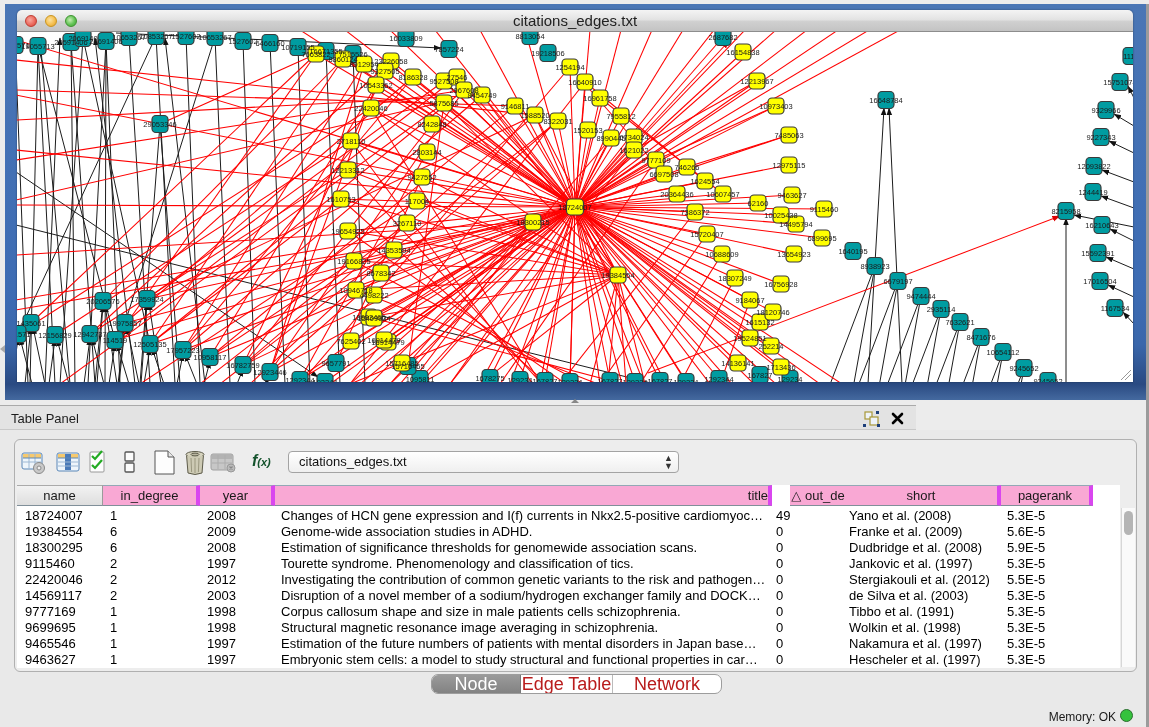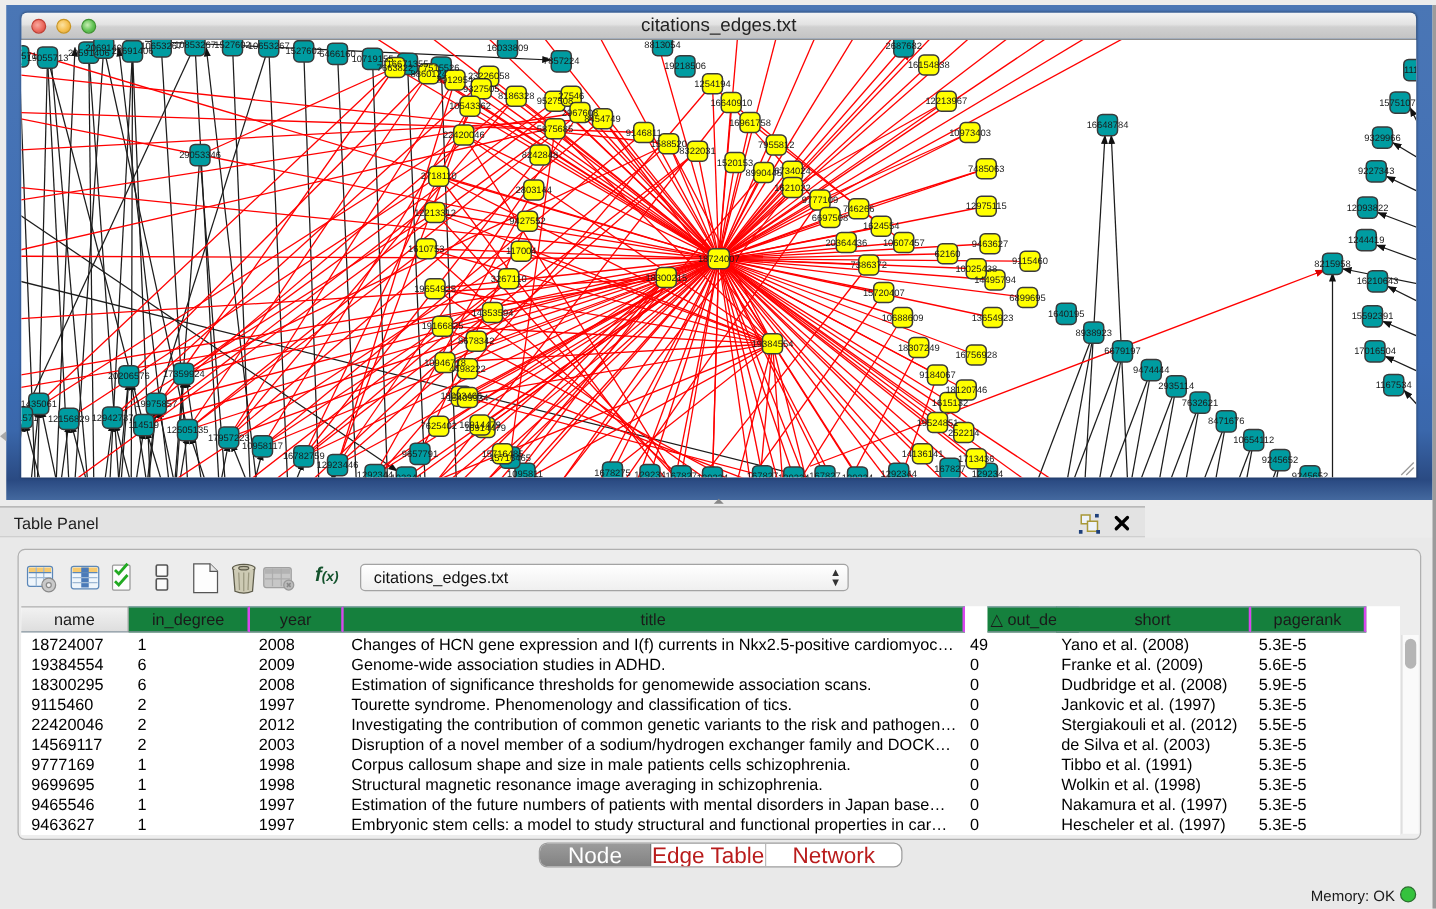--- a/index.html
+++ b/index.html
@@ -29,25 +29,25 @@
   border:1px solid #b0b0b0;border-radius:6px;}
 .ic{position:absolute;top:10px;}
 #combo{position:absolute;left:273px;top:11px;width:391px;height:22px;background:linear-gradient(#ffffff,#efefef);
   border:1px solid #a3a3a3;border-radius:4px;font-size:13px;color:#111;
   line-height:20px;padding-left:10px;}
 #combo .stp{position:absolute;right:5px;top:2px;font-size:9px;color:#333;line-height:8px;text-align:center;}
 
 #table{position:absolute;left:2px;top:45px;width:1103px;height:182px;background:#fff;}
 #thead{position:absolute;left:2px;top:45px;width:1103px;height:21px;font-size:13px;color:#1a1a1a;}
 #thead span{position:absolute;top:0;height:21px;text-align:center;line-height:20px;
-  background:#15803d;border-right:2px solid #d946ef;border-top:1px solid #93a8b5;border-bottom:1px solid #808f99;}
+  background:#f9a8d4;border-right:4px solid #d946ef;border-top:1px solid #93a8b5;border-bottom:1px solid #808f99;}
 #thead .h0{left:0;width:86px;background:linear-gradient(#f2f2f2,#dedede);border-top:1px solid #aaa;border-right:1px solid #9a9a9a;}
 #thead .h1{left:86px;width:97px;}
 #thead .h2{left:183px;width:75px;}
-#thead .h3{left:258px;width:497px;}
+#thead .h3{left:258px;width:497px;text-align:right;}
 #thead .h4{left:755px;width:73px;margin-left:18px;}
 #thead .h5{left:828px;width:156px;}
 #thead .h6{left:984px;width:92px;}
 #tbody{position:absolute;left:2px;top:68px;width:1103px;height:160px;background:#fff;
   font-size:13px;color:#000;}
 .tr{position:relative;height:16px;line-height:16px;white-space:nowrap;}
 .tr span{position:absolute;top:0;overflow:hidden;}
 .c0{left:8px;width:80px;}
 .c1{left:93px;width:90px;}
 .c2{left:190px;width:70px;}

